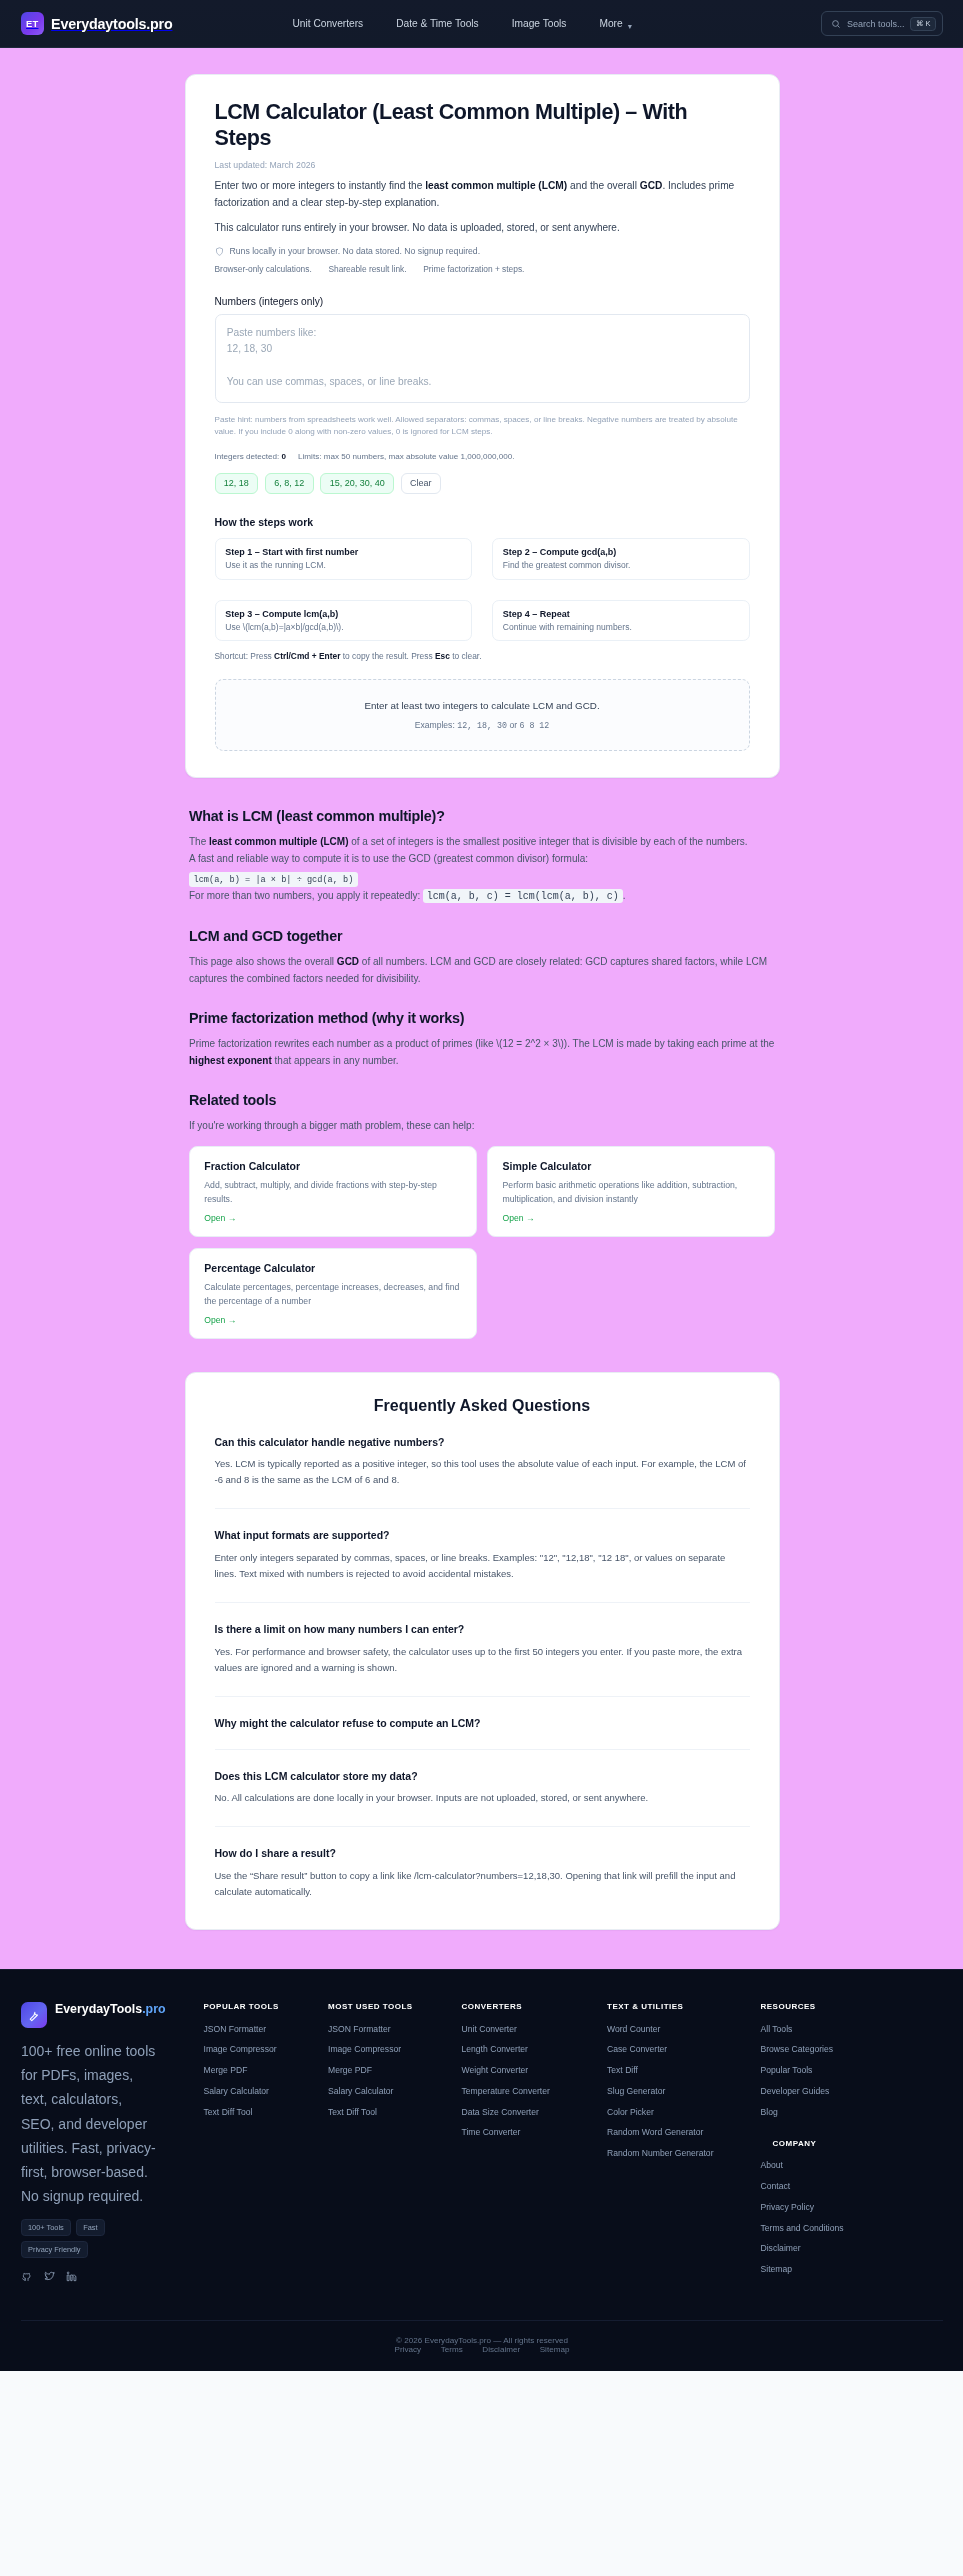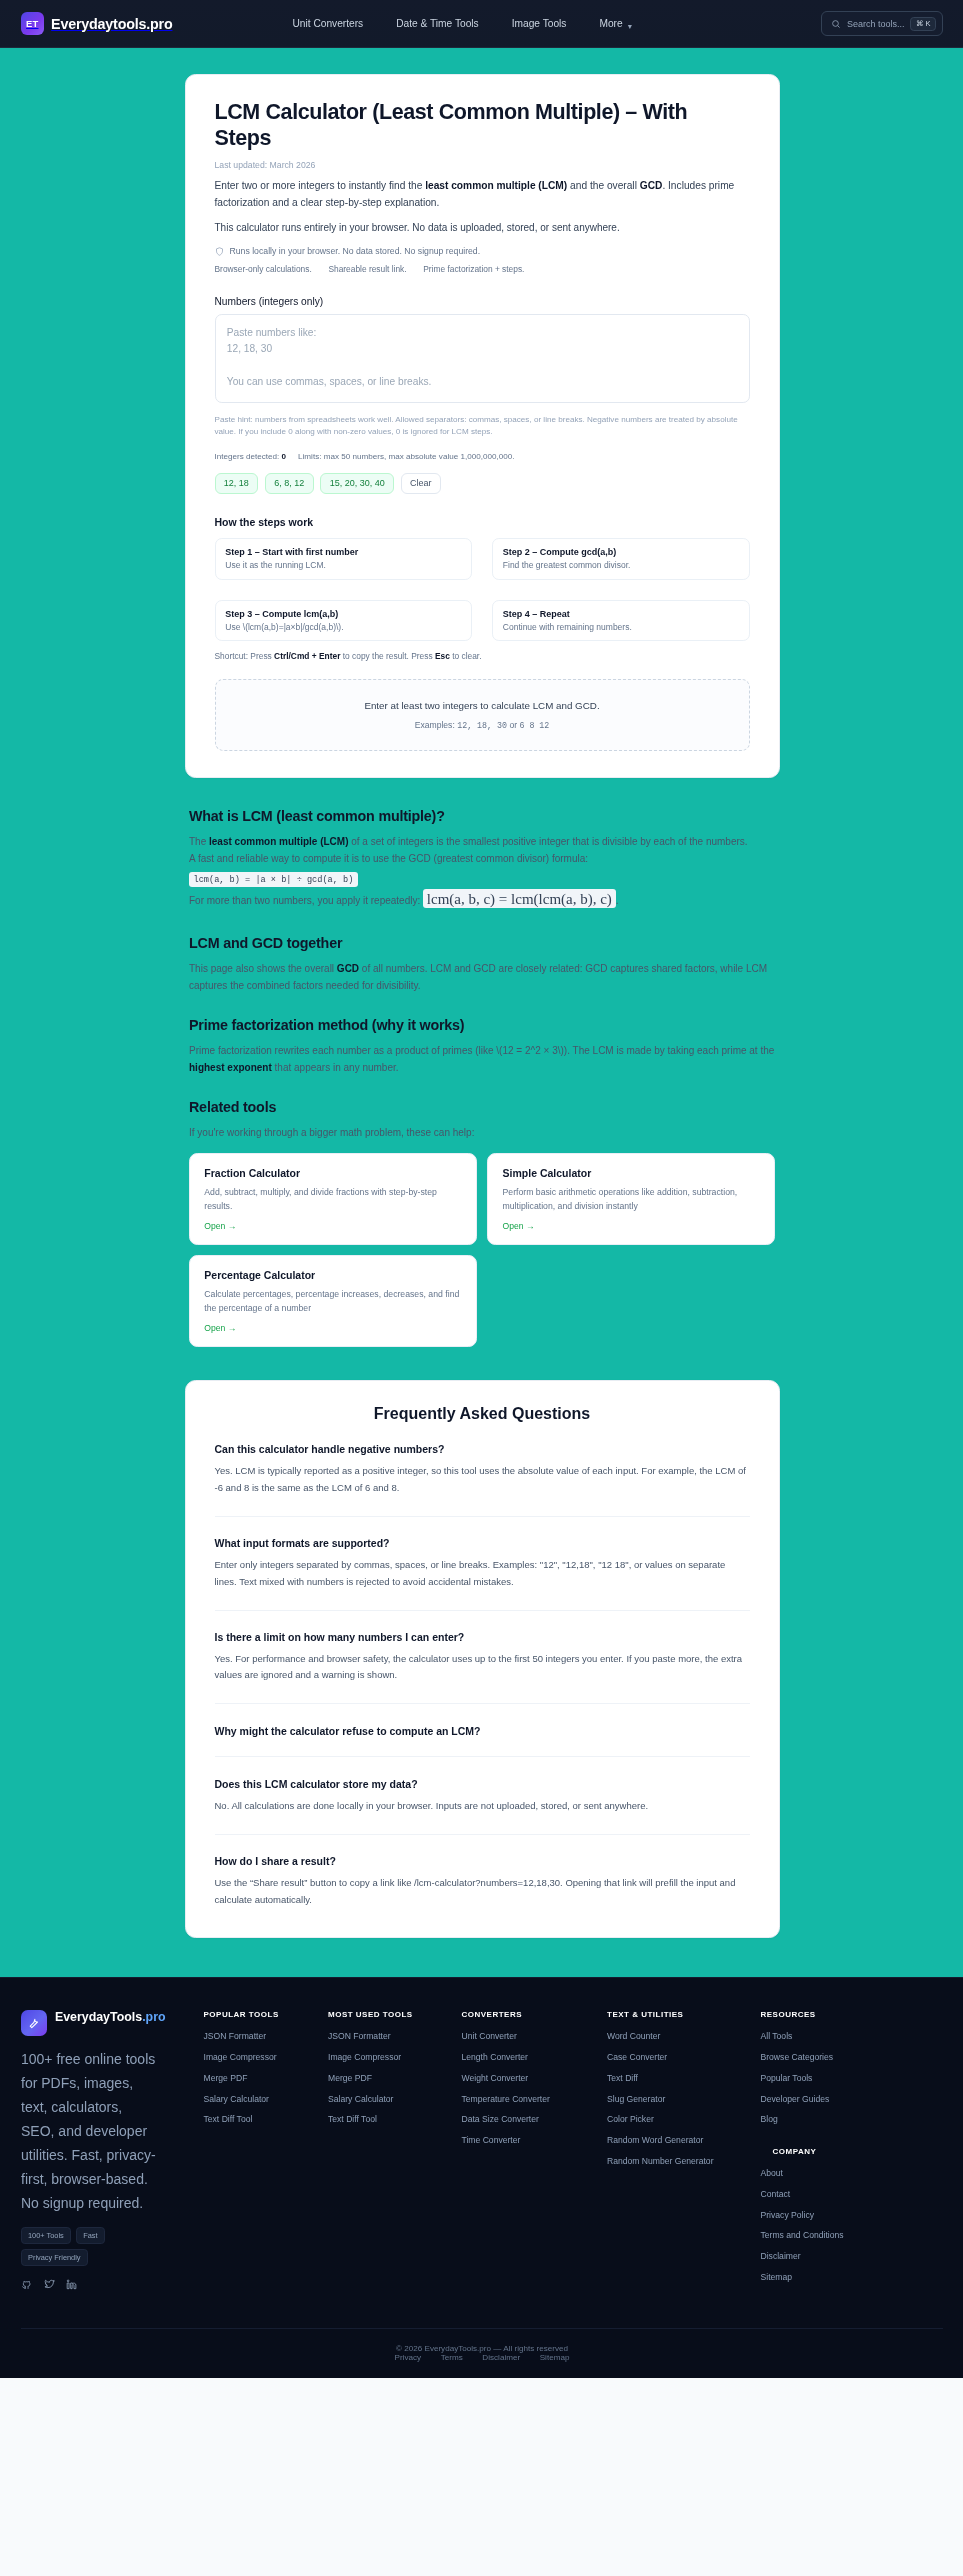--- a/index.html
+++ b/index.html
@@ -44,21 +44,21 @@
     background: rgba(30,41,59,0.28);
   }
   .search-ico { width: 9.8px; height: 9.8px; color: #94a3b8; display:block; }
   .search-ph { color: #94a3b8; font-size: 9px; flex: 1; }
   .kbd-hint {
     background: #1e293b; border: 0.8px solid #334155; color: #cbd5e1;
     font-size: 7.5px; border-radius: 3.8px; padding: 1.5px 4.5px; white-space: nowrap;
   }
 
   
-  .page { width: 964px; padding: 25.6px 0 0 0; background: #14b8a6; }
+  .page { width: 964px; padding: 25.6px 0 0 0; background: #f0abfc; }
   .container { width: 595px; margin: 0 auto; }
 
   
   .tool-card {
     background: #ffffff;
     border: 0.8px solid #e8edf3;
     border-radius: 10.5px;
     padding: 24px 29px 25.6px 29px;
     box-shadow: 0 0.8px 1.5px rgba(15,23,42,0.04);
   }
@@ -120,21 +120,21 @@
   .mono { font-family: "Liberation Mono", monospace; font-size: 8.3px; }
 
   
   .article { margin-top: 30px; padding: 0 4.5px; }
   .article h2 { font-size: 14.3px; font-weight: bold; color: #0f172a; letter-spacing: -0.2px; }
   .article h2 + p { margin-top: 9px; }
   .article p { font-size: 10px; line-height: 1.72; color: #475569; }
   .article p b { color: #0f172a; font-weight: bold; }
   .article .gap { margin-top: 22.6px; }
   .code-inline {
-    font-family: Liberation Serif, serif; font-size: 15px;
+    font-family: Liberation Mono, monospace; font-size: 10px;
     background: #f1f5f9; color: #334155; padding: 1.5px 3.8px; border-radius: 3px;
   }
   .code-line {
     margin-top: 5.3px; font-family: "Liberation Mono", monospace; font-size: 8.6px;
     background: #f1f5f9; color: #334155; padding: 2.3px 4.5px; border-radius: 3px;
     display: inline-block;
   }
 
   
   .rt-grid { margin-top: 12px; display: grid; grid-template-columns: 1fr 1fr; gap: 10.5px; }

